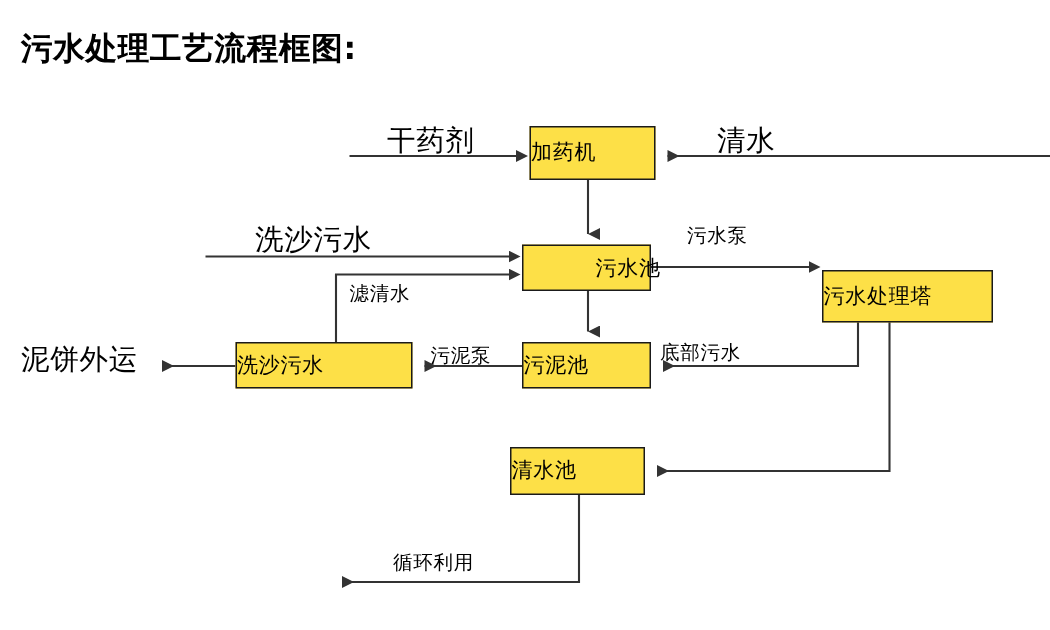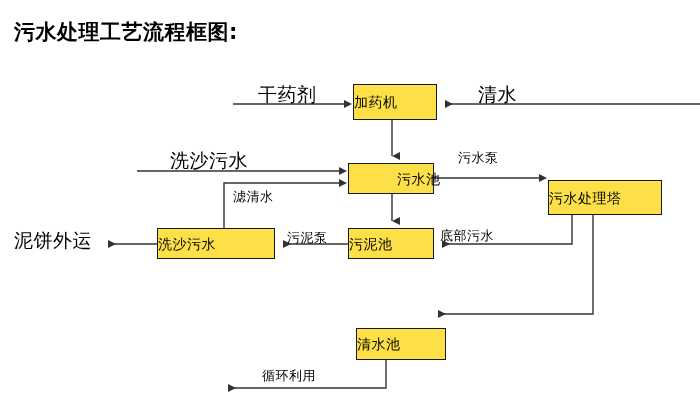--- a/index.html
+++ b/index.html
@@ -118,21 +118,21 @@
 </div>
 
 <div class="node" style="left:157px; top:228px; width:118px; height:31px;">
   <span>洗沙污水</span>
 </div>
 
 <div class="node" style="left:348px; top:228px; width:86px; height:31px;">
   <span>污泥池</span>
 </div>
 
-<div class="node" style="left:356px; top:298px; width:90px; height:32px;margin-top:30px;">
+<div class="node" style="left:340px; top:298px; width:90px; height:32px;">
   <span>清水池</span>
 </div>
 
 <div class="term-label" style="left:258px; top:85px;">干药剂</div>
 
 <div class="term-label" style="left:478px; top:85px;text-align:center;">清水</div>
 
 <div class="term-label" style="left:170px; top:151px;">洗沙污水</div>
 
 <div class="term-label" style="left:14px; top:231px;">泥饼外运</div>

